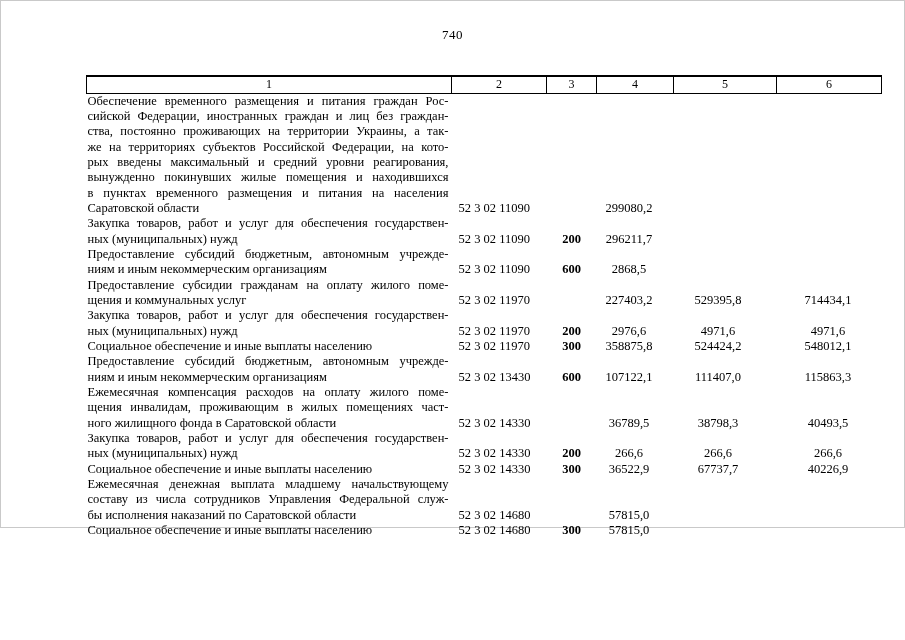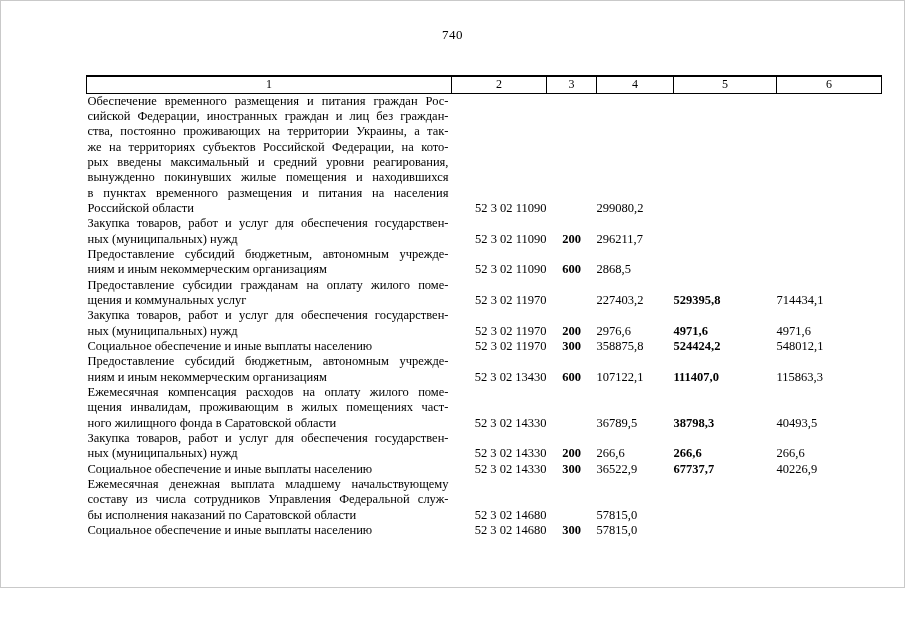--- a/index.html
+++ b/index.html
@@ -5,21 +5,21 @@
   * { margin: 0; padding: 0; box-sizing: border-box; }
   html, body {
     width: 905px; height: 640px;
     background: #ffffff;
     font-family: "Liberation Serif", "DejaVu Serif", serif;
     color: #000;
     overflow: hidden;
   }
   .page {
     position: relative;
-    width: 905px; height: 588px;
+    width: 905px; height: 528px;
     background: #fff;
     border: 1px solid #c9c9c9;
   }
   .page-number {
     position: absolute;
     top: 26px; left: 0; right: 0;
     text-align: center;
     font-size: 13px;
     letter-spacing: 0.5px;
   }
@@ -41,25 +41,25 @@
     padding: 0;
   }
   tbody td {
     vertical-align: bottom;
     padding: 0;
     line-height: 15.35px;
   }
   tbody td.c-name { padding-right: 3px; padding-left: 1px; }
   .c-name div { line-height: 15.35px; }
   .c-name div.jline { text-align: justify; text-align-last: justify; }
-  tbody td.c-code { padding-left: 7px; white-space: nowrap; text-align: right; }
+  tbody td.c-code { padding-left: 7px; white-space: nowrap; }
   tbody td.c-type { text-align: center; font-weight: bold; }
-  tbody td.c-num  { text-align: left; white-space: nowrap; }
+  tbody td.c-num  { text-align: center; white-space: nowrap; }
   tbody td:nth-child(4) { padding-right: 12px; }
-  tbody td:nth-child(5) { padding-right: 14px; font-weight: bold; }
+  tbody td:nth-child(5) { padding-right: 14px; }
   tbody td:nth-child(6) { padding-right: 2px; }
 </style>
 </head>
 <body>
 
 <div class="page">
   <div class="page-number">740</div>
 
   <table class="budget">
     <colgroup>
@@ -83,21 +83,21 @@
     <tbody>
         <tr>
           <td class="c-name">
             <div class="jline">Обеспечение временного размещения и питания граждан Рос-</div>
             <div class="jline">сийской Федерации, иностранных граждан и лиц без граждан-</div>
             <div class="jline">ства, постоянно проживающих на территории Украины, а так-</div>
             <div class="jline">же на территориях субъектов Российской Федерации, на кото-</div>
             <div class="jline">рых введены максимальный и средний уровни реагирования,</div>
             <div class="jline">вынужденно покинувших жилые помещения и находившихся</div>
             <div class="jline">в пунктах временного размещения и питания на населения</div>
-            <div>Российской области</div>
+            <div>Саратовской области</div>
           </td>
           <td class="c-code">52 3 02 11090</td>
           <td class="c-type"></td>
           <td class="c-num">299080,2</td>
           <td class="c-num"></td>
           <td class="c-num"></td>
         </tr>
         <tr>
           <td class="c-name">
             <div class="jline">Закупка товаров, работ и услуг для обеспечения государствен-</div>

